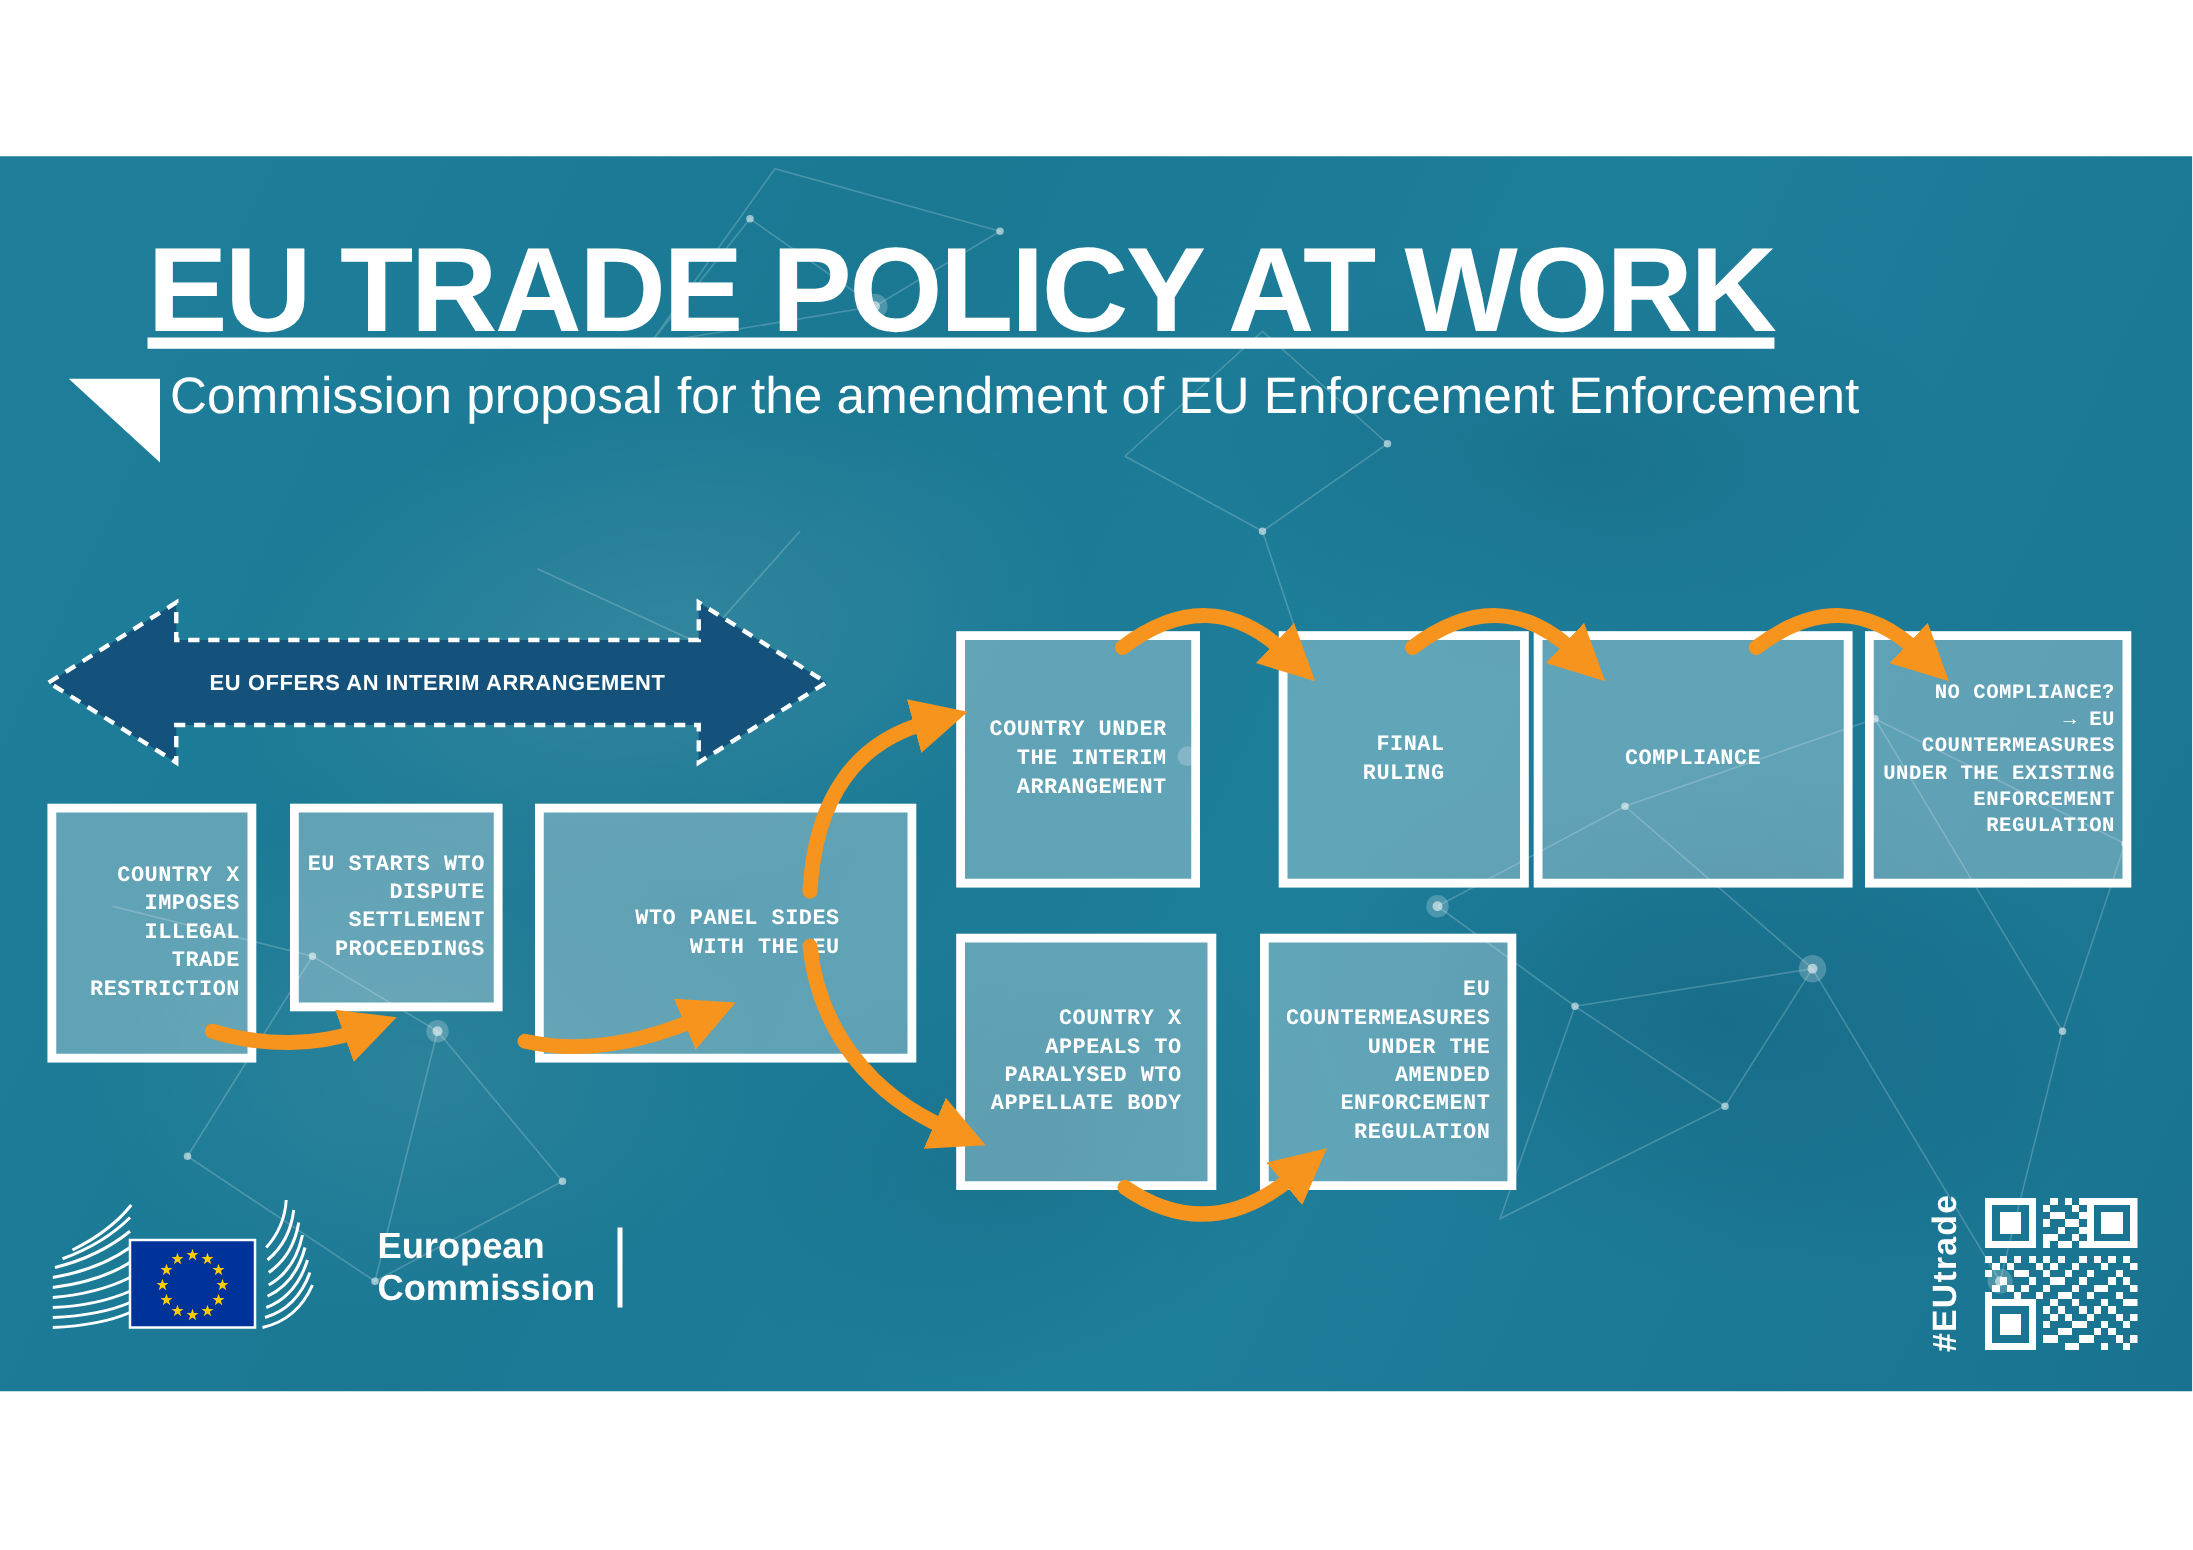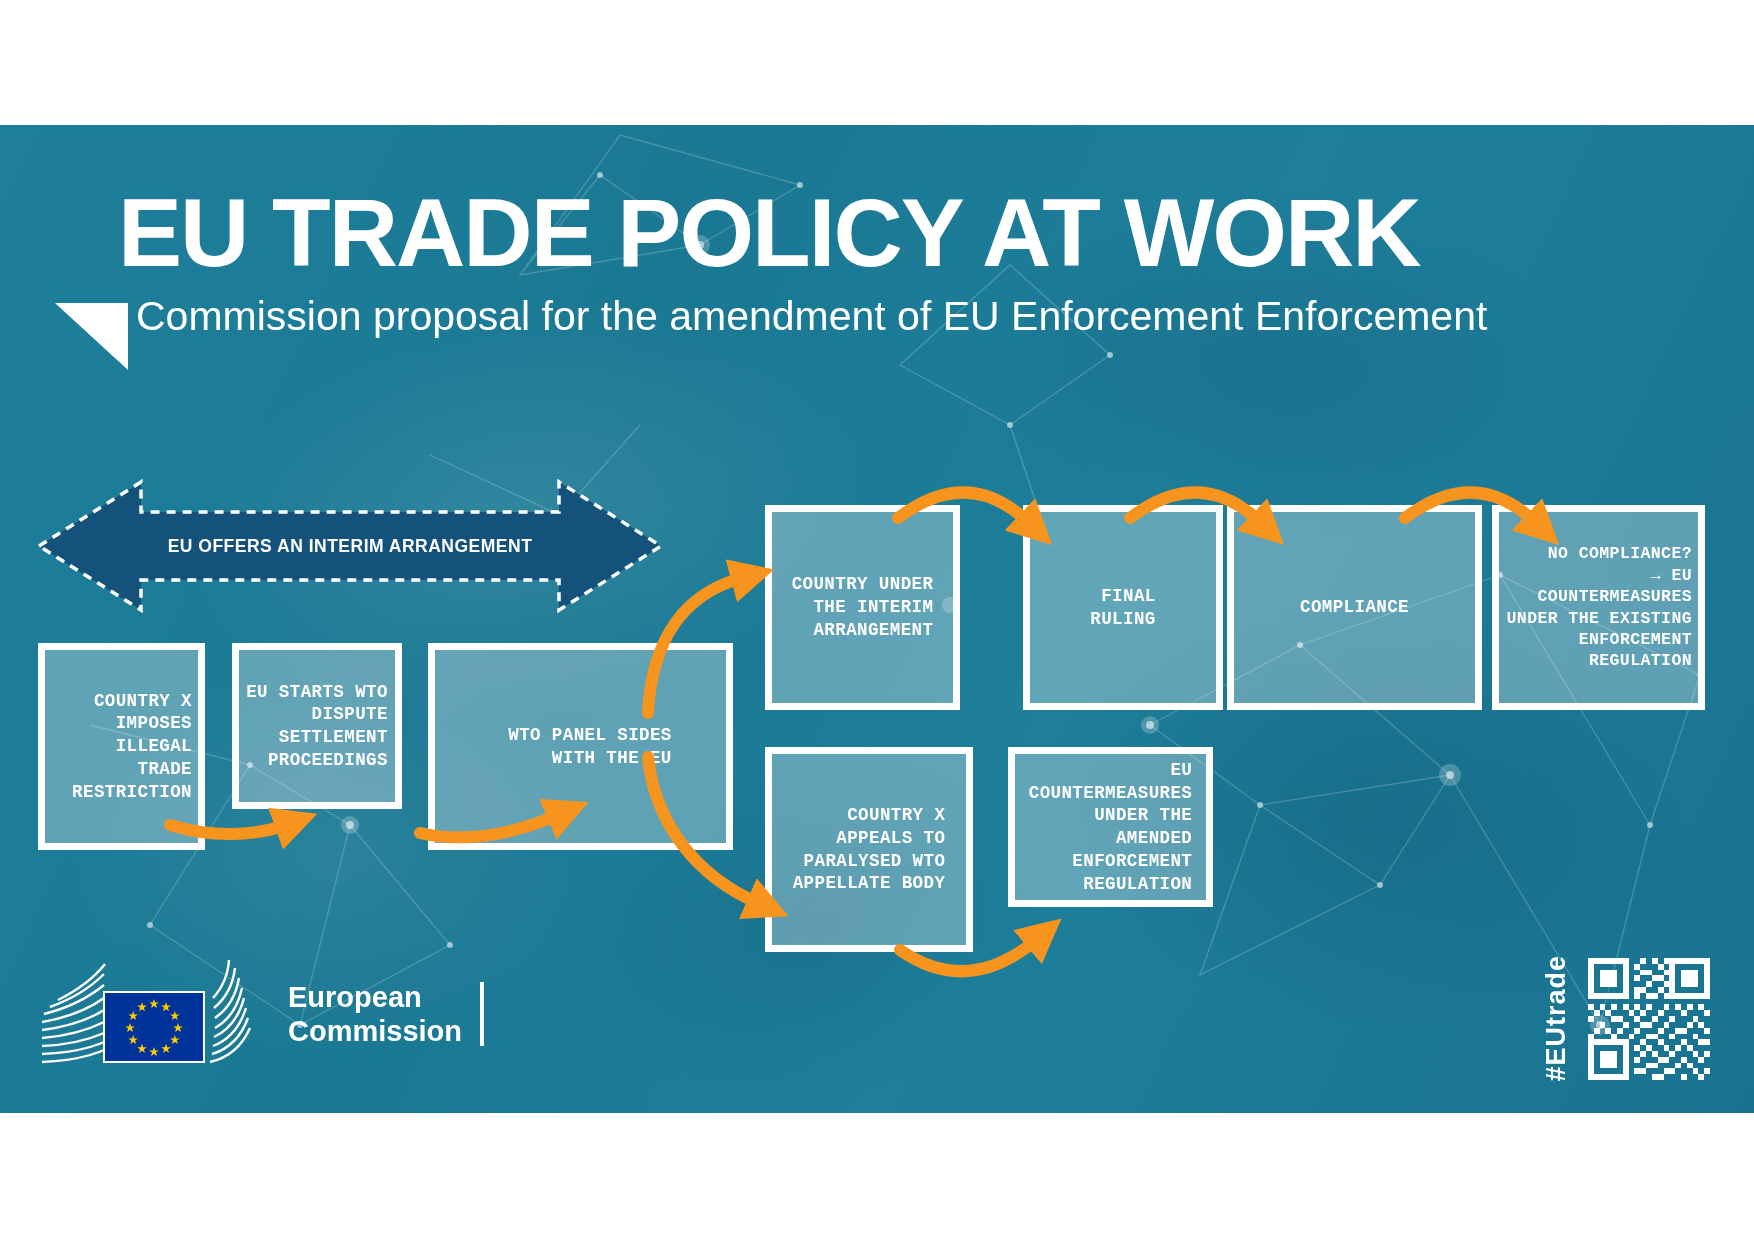--- a/index.html
+++ b/index.html
@@ -3,34 +3,34 @@
 <meta charset="utf-8">
 <style>
   html,body{margin:0;padding:0;background:#ffffff;}
   .poster{position:relative;width:1754px;height:1240px;background:#ffffff;overflow:hidden;
           font-family:"Liberation Sans",sans-serif;}
   .canvas{position:absolute;left:0;top:125px;width:1754px;height:988px;overflow:hidden;
           background:linear-gradient(115deg,#1f7f9a 0%,#1a7893 35%,#1e7f9b 60%,#197390 100%);}
   .blob{position:absolute;pointer-events:none;}
   .layer{position:absolute;left:0;top:0;}
   .title{position:absolute;left:118px;top:58px;color:#fff;font-size:96px;font-weight:700;
-         letter-spacing:-2px;line-height:1.05;white-space:nowrap;}
+         letter-spacing:-2px;line-height:1.05;white-space:nowrap;text-decoration:underline;}
   .subtitle{position:absolute;left:136px;top:168px;color:#fff;font-size:41px;font-weight:400;
             letter-spacing:0px;white-space:nowrap;}
   .corner-tri{position:absolute;left:55px;top:178px;width:0;height:0;
               border-left:73px solid transparent;border-top:67px solid #fff;}
   .banner{position:absolute;left:35px;top:343px;width:630px;height:155px;}
   .flow-box{position:absolute;box-sizing:border-box;border:7px solid #ffffff;
             background:rgba(255,255,255,0.30);display:flex;align-items:center;justify-content:center;
             text-align:right;font-family:Liberation Mono, monospace;}
   .box-label{color:#fff;font-weight:700;font-size:17.5px;line-height:1.3;letter-spacing:.4px;
              white-space:pre-line;padding:4px 6px;}
   .arrows{position:absolute;left:0;top:0;width:1754px;height:988px;pointer-events:none;}
   .logo{position:absolute;left:42px;top:833px;display:flex;align-items:center;}
-  .logo-text{margin-left:14px;color:#fff;font-size:29px;font-weight:700;line-height:1.18;}
+  .logo-text{margin-left:28px;color:#fff;font-size:29px;font-weight:700;line-height:1.18;}
   .logo-bar{width:4px;height:64px;background:#fff;margin-left:18px;}
   .hashtag{position:absolute;left:1541px;top:831px;height:124px;display:flex;align-items:center;}
   .hashtag span{color:#fff;font-weight:700;font-size:27px;writing-mode:vertical-rl;
                 transform:rotate(180deg);letter-spacing:1px;}
   .qr{position:absolute;left:1588px;top:833px;width:122px;height:122px;}
 </style>
 </head>
 <body>
 
 <div class="poster">
@@ -123,21 +123,21 @@
       <div class="box-label" style="font-size:16.5px;">NO COMPLIANCE?
 → EU
 COUNTERMEASURES UNDER THE EXISTING ENFORCEMENT REGULATION</div>
     </div>
     <div class="flow-box" style="left:765px;top:622px;width:208px;height:205px;">
       <div class="box-label">COUNTRY X
 APPEALS TO
 PARALYSED WTO
 APPELLATE BODY</div>
     </div>
-    <div class="flow-box" style="left:1008px;top:622px;width:205px;height:160px;">
+    <div class="flow-box" style="left:1008px;top:622px;width:205px;height:205px;">
       <div class="box-label">EU
 COUNTERMEASURES
 UNDER THE
 AMENDED
 ENFORCEMENT
 REGULATION</div>
     </div>
 
     <svg class="arrows" viewBox="0 0 1754 988">
       <defs>

